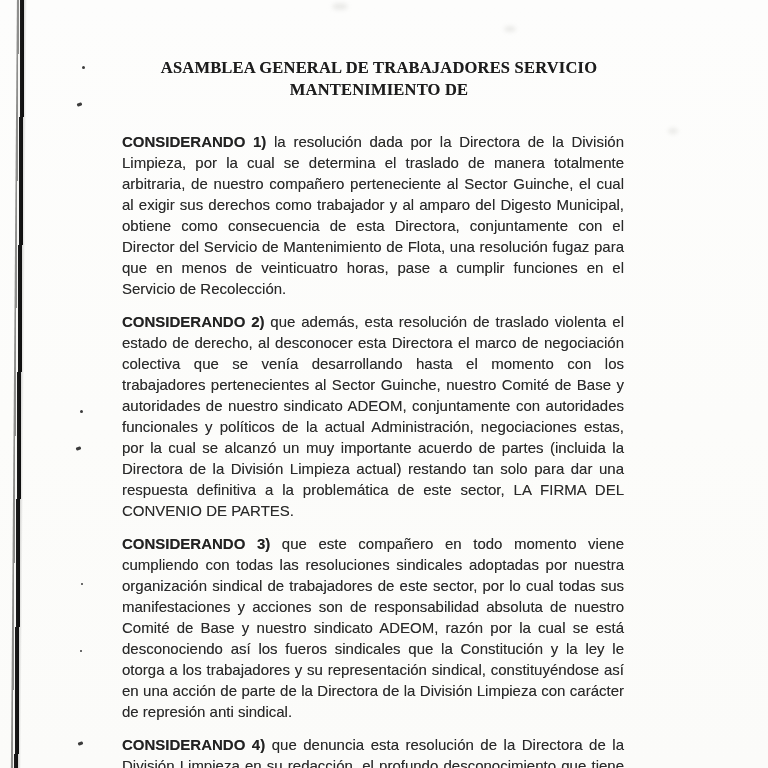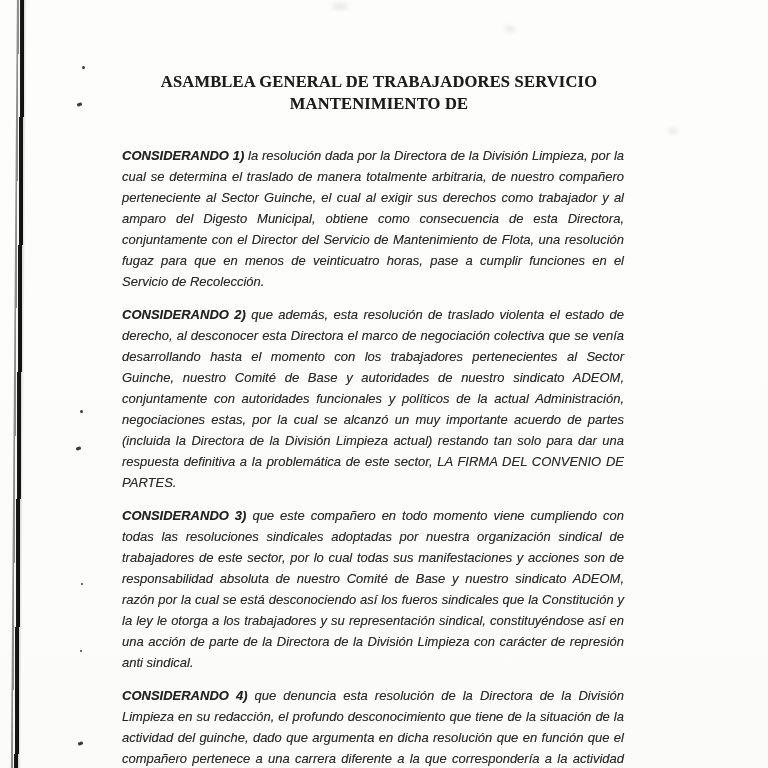--- a/index.html
+++ b/index.html
@@ -40,31 +40,30 @@
     color: #272727;
   }
   .title {
     font-family: "Liberation Serif", serif;
     font-weight: 700;
     font-size: 16.5px;
     line-height: 22px;
     text-align: center;
     letter-spacing: 0.2px;
     color: #1d1d1d;
-    margin: 15px 0 30px 0;
+    margin: 1px 0 30px 0;
     text-shadow: 0 0 0.5px rgba(30,30,30,0.5);
   }
   .para {
     margin: 0 12px 12px 0;
-    font-size: 13px;
+    font-size: 15px;
     line-height: 21px;
     text-align: justify;
     color: #2a2a2a;
     text-shadow: 0 0 0.4px rgba(45,45,45,0.45);
-    font-style: italic;
   }
   .para strong { font-weight: 700; color: #222222; }
   
   .speck {
     position: absolute;
     background: #3c3c3c;
     border-radius: 50%;
   }
   .speck.dash {
     border-radius: 1px;

